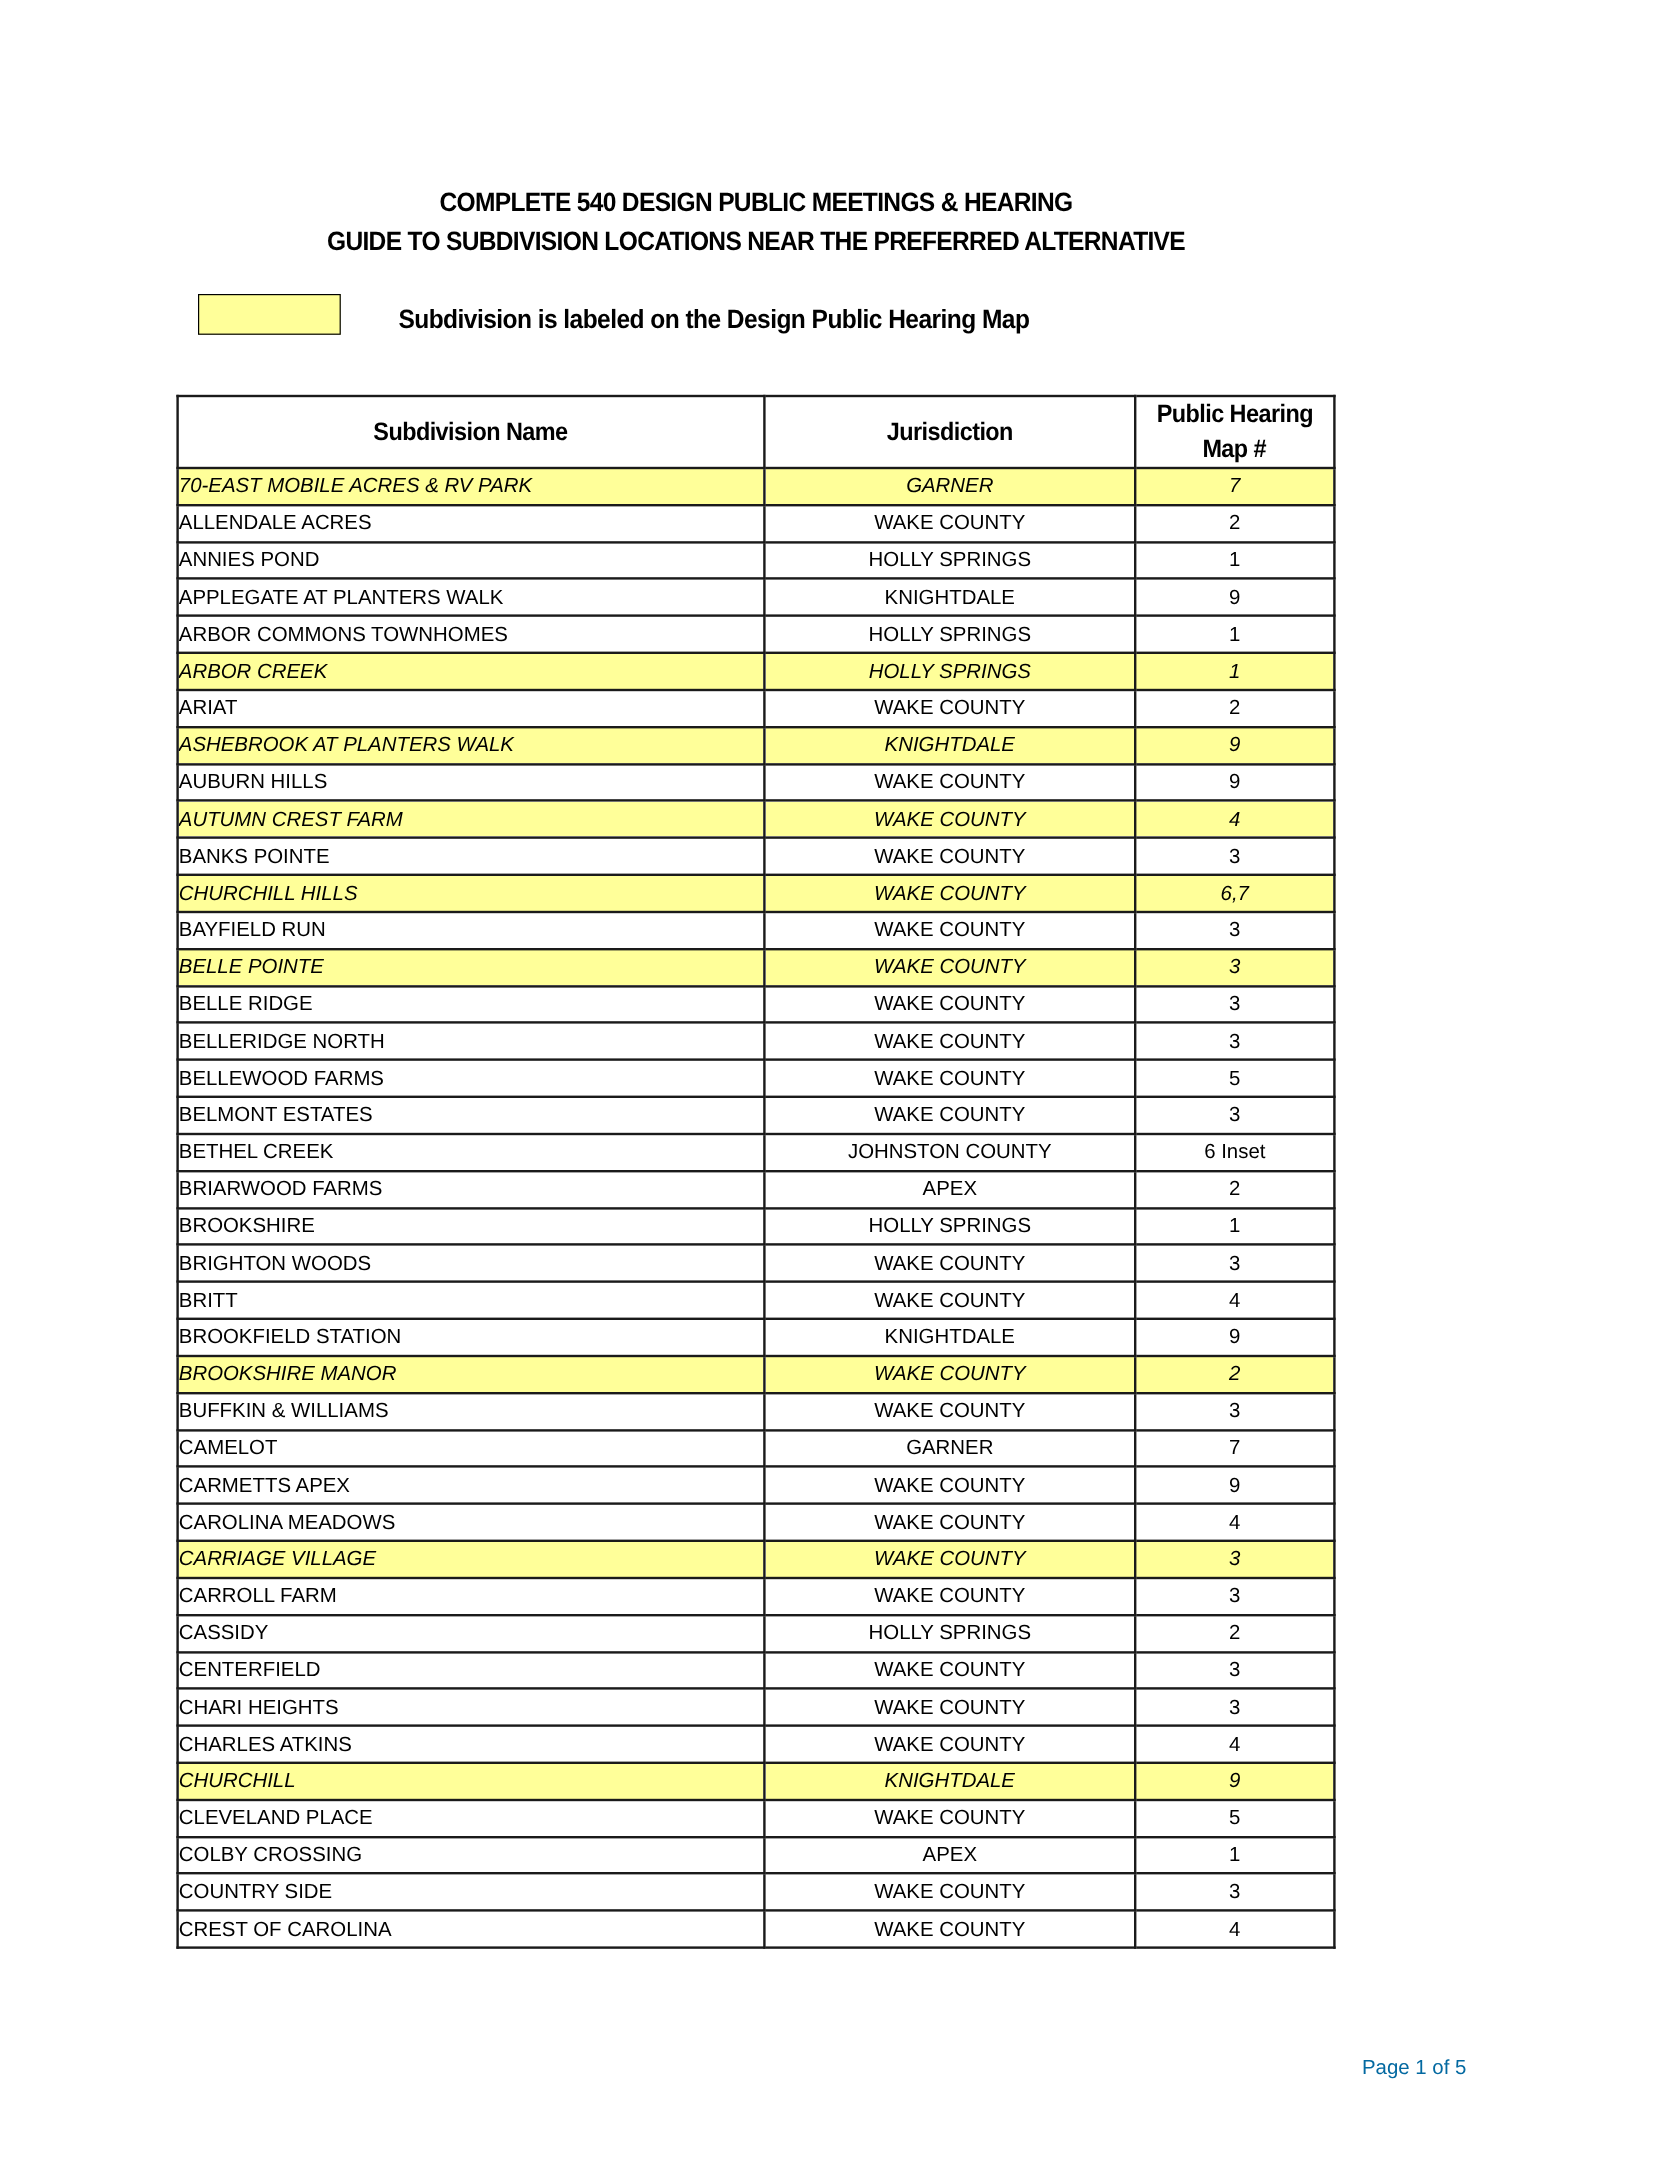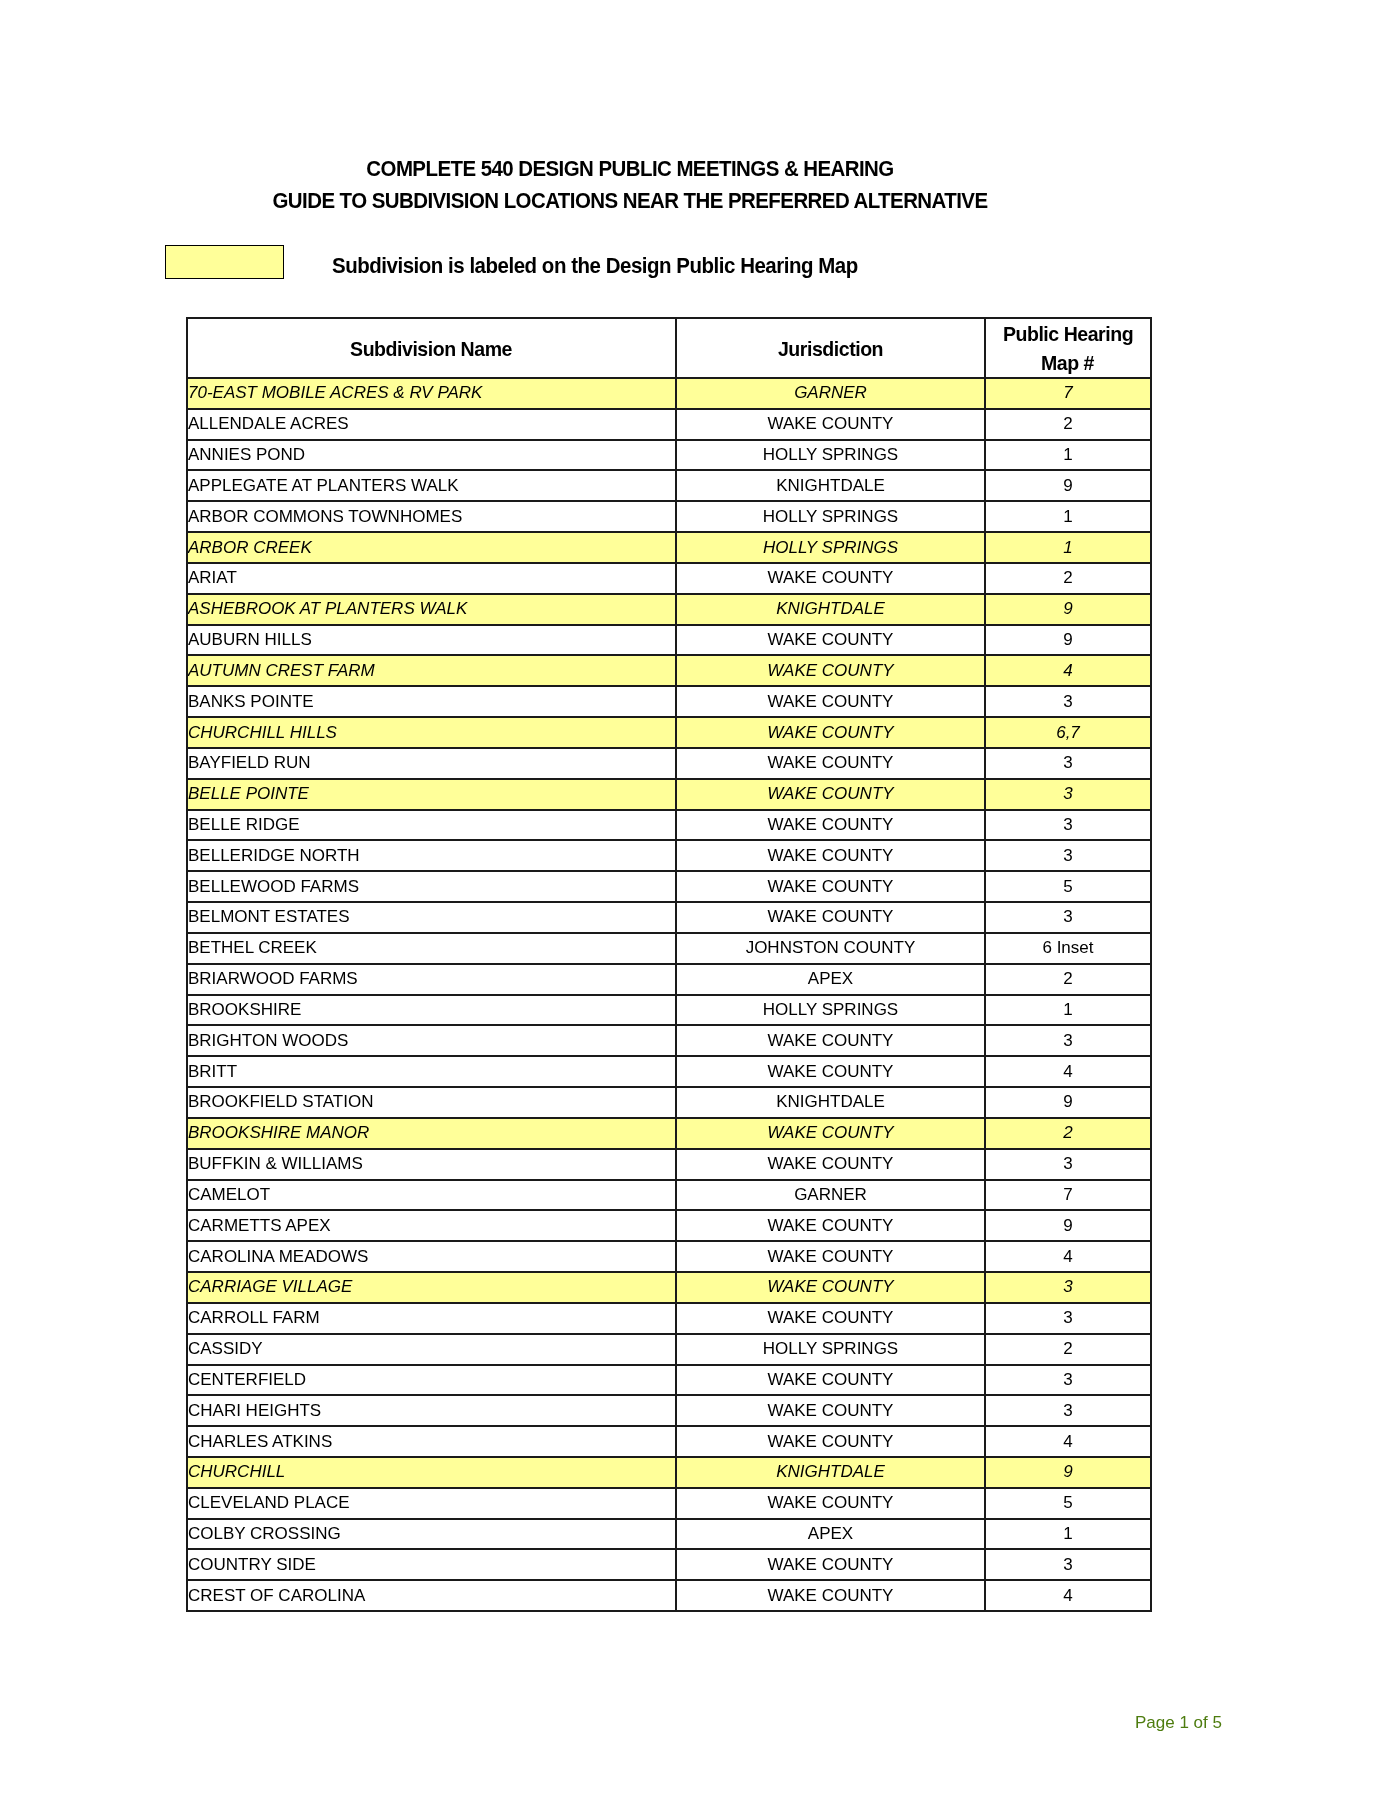--- a/index.html
+++ b/index.html
@@ -16,22 +16,22 @@
     position: absolute; left: 165px; top: 245px; width: 119px; height: 34px;
     background: #ffff99; border: 1.5px solid #000; box-sizing: border-box;
   }
   .legend-text {
     position: absolute; left: 332px; top: 253px;
     font-family: "Liberation Sans", sans-serif; font-weight: bold; font-size: 22px;
     color: #000; letter-spacing: -0.5px; transform: scaleX(0.93); transform-origin: 0 0;
     white-space: nowrap;
   }
   table.grid {
-    position: absolute; left: 147px; top: 317px;
-    border-collapse: collapse; table-layout: fixed; margin-left: 39px;
+    position: absolute; left: 147px; top: 329px;
+    border-collapse: collapse; table-layout: fixed;
   }
   table.grid th, table.grid td {
     border: 2px solid #1a1a1a; padding: 0; box-sizing: border-box;
   }
   table.grid th {
     height: 60px; font-family: "Liberation Sans", sans-serif; font-weight: bold;
     font-size: 21px; color: #000; text-align: center; line-height: 29px;
     letter-spacing: -0.5px;
   }
   table.grid th span { display: inline-block; transform: scaleX(0.93); }
@@ -39,21 +39,21 @@
     height: 30.83px; font-family: "Liberation Sans", sans-serif; font-size: 17px;
     color: #000; white-space: nowrap; overflow: hidden; vertical-align: middle;
   }
   td.c-name { padding-left: 4px; }
   td.c-jur { padding-left: 4px; text-align: center; }
   td.c-map { text-align: center; }
   tr.hl td { background: #ffff99; font-style: italic; }
   td.small { font-size: 14px; }
   .footer {
     position: absolute; left: 1135px; top: 1713px;
-    font-family: "Liberation Sans", sans-serif; font-size: 17px; color: #4d7c0f;
+    font-family: "Liberation Sans", sans-serif; font-size: 17px; color: #0369a1;
   }
 </style>
 </head>
 <body>
 
 <div id="title1" class="title">COMPLETE 540 DESIGN PUBLIC MEETINGS &amp; HEARING</div>
 <div id="title2" class="title">GUIDE TO SUBDIVISION LOCATIONS NEAR THE PREFERRED ALTERNATIVE</div>
 
 <div class="legend-swatch" style="background: rgb(255, 255, 153);"></div>
 <div class="legend-text">Subdivision is labeled on the Design Public Hearing Map</div>

